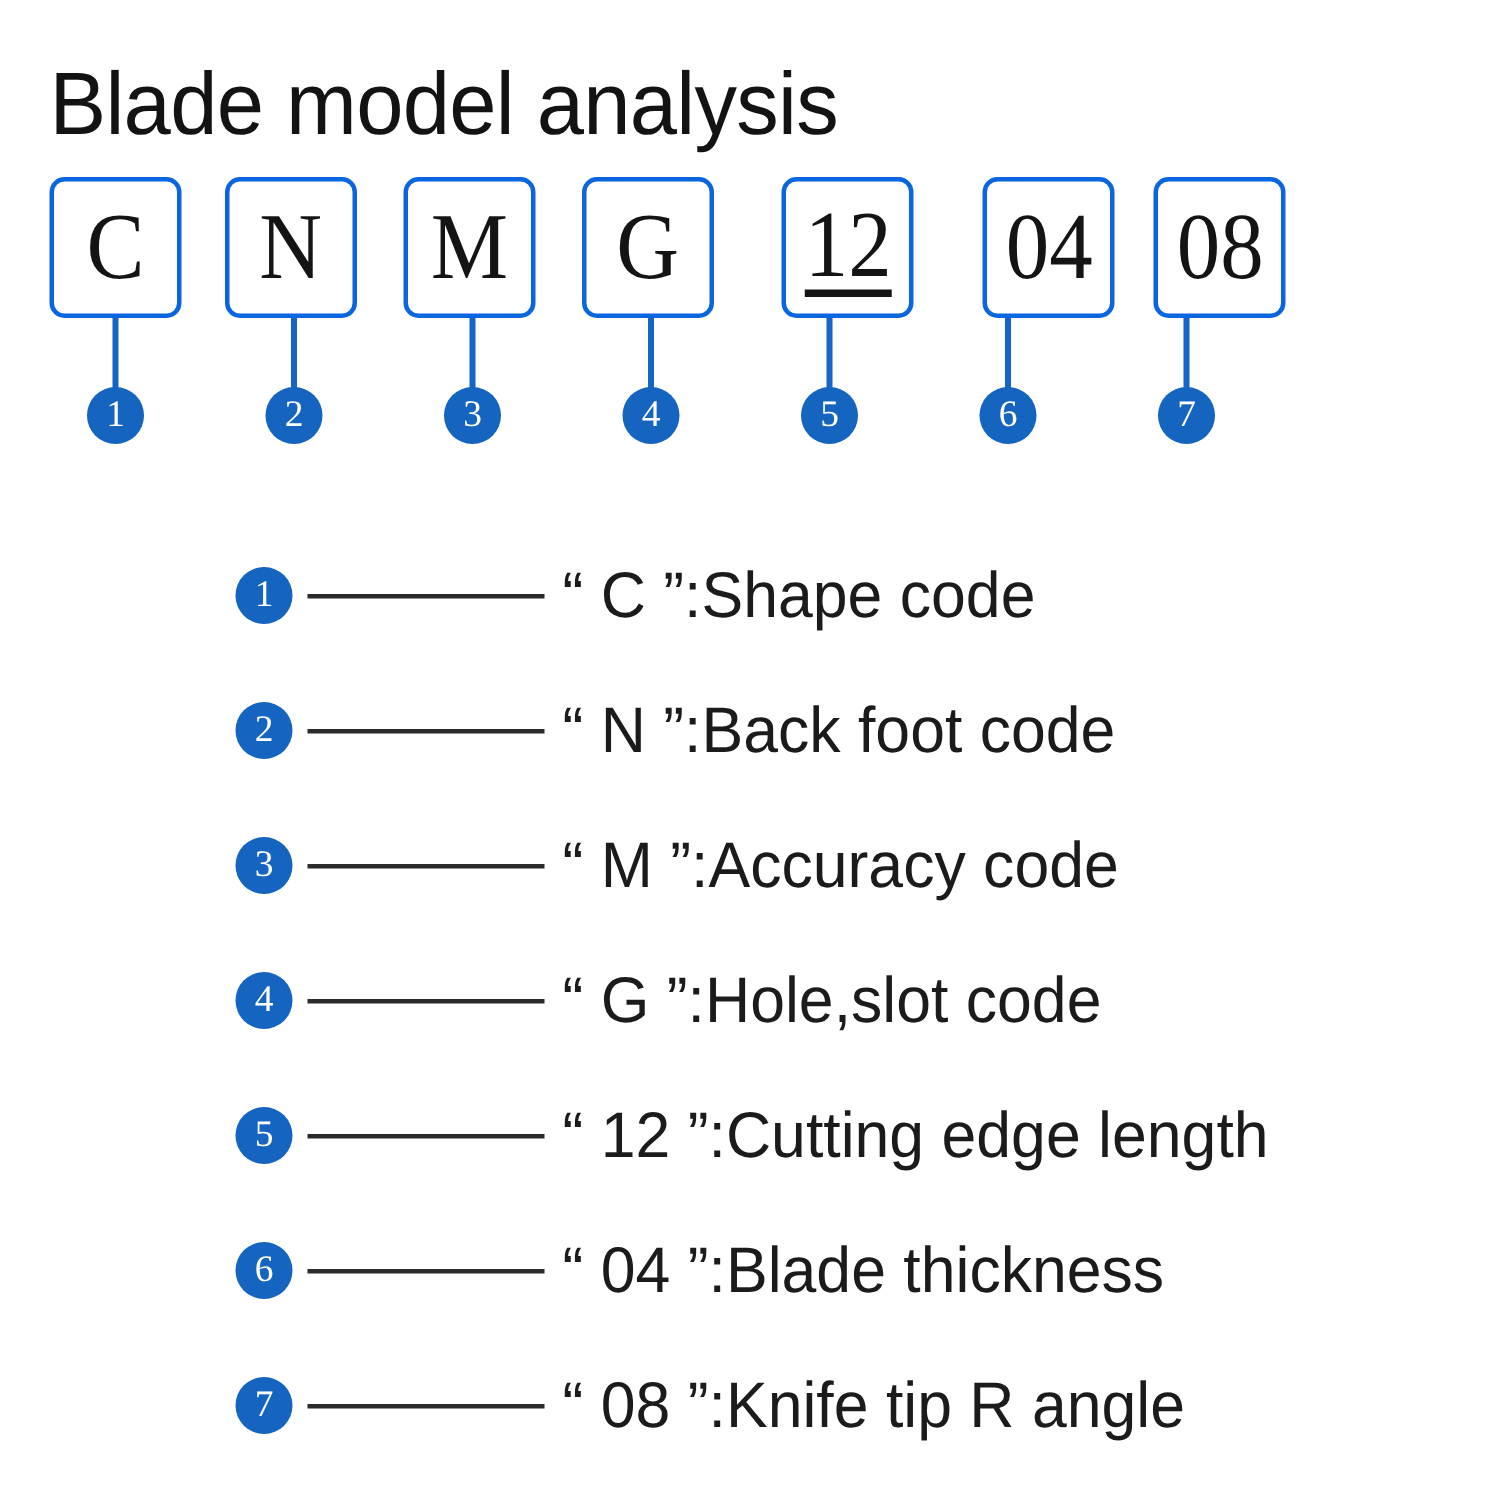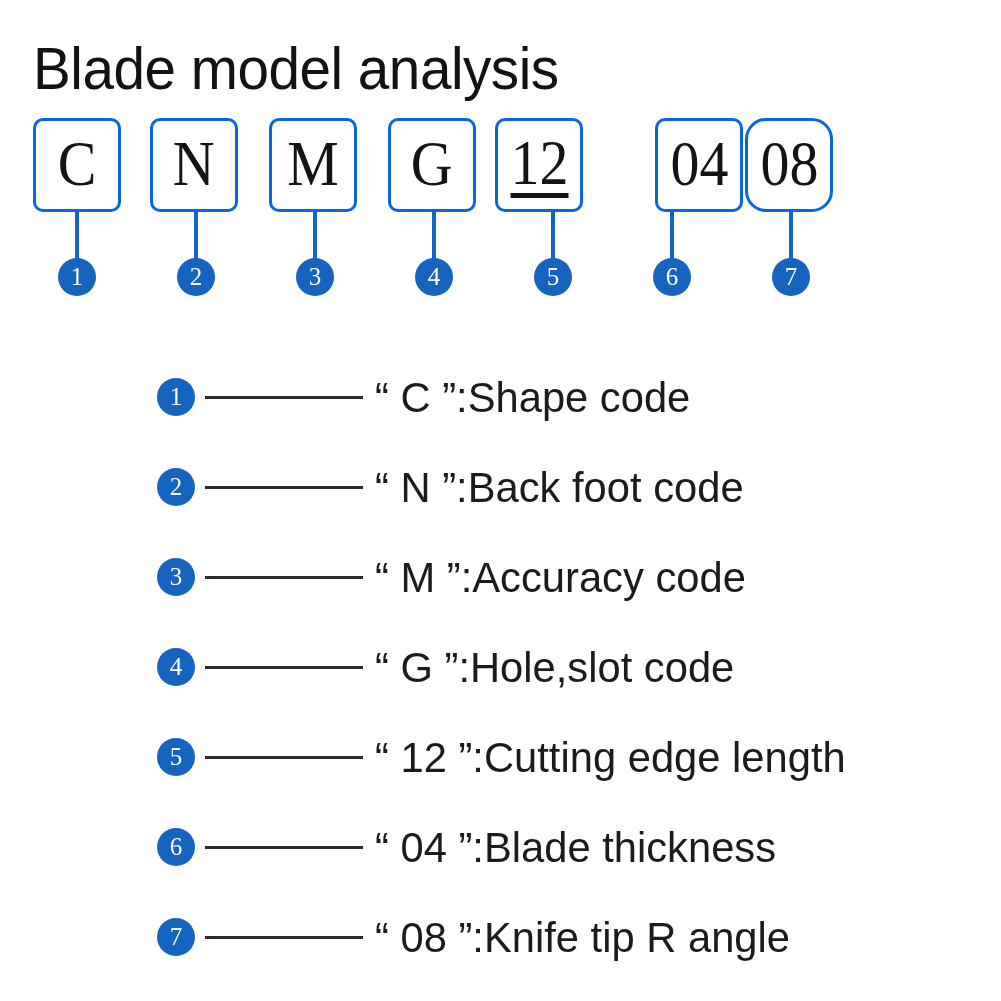--- a/index.html
+++ b/index.html
@@ -166,27 +166,27 @@
     </div>
     <div class="code-box" style="left:117px;">
       <span class="code-box-text">N</span>
     </div>
     <div class="code-box" style="left:236px;">
       <span class="code-box-text">M</span>
     </div>
     <div class="code-box" style="left:355px;">
       <span class="code-box-text">G</span>
     </div>
-    <div class="code-box underlined" style="left:462px;align-items:center;">
+    <div class="code-box underlined" style="left:488px;align-items:center;">
       <span class="code-box-text">12</span>
     </div>
     <div class="code-box" style="left:622px;">
       <span class="code-box-text">04</span>
     </div>
-    <div class="code-box" style="left:712px;border-radius:21px;">
+    <div class="code-box" style="left:736px;">
       <span class="code-box-text">08</span>
     </div>
   </div>
 
   <div class="connector" style="left:75px;  top:212px; height:48px;"></div>
   <div class="connector" style="left:194px; top:212px; height:48px;"></div>
   <div class="connector" style="left:313px; top:212px; height:48px;"></div>
   <div class="connector" style="left:432px; top:212px; height:48px;"></div>
   <div class="connector" style="left:551px; top:212px; height:48px;"></div>
   <div class="connector" style="left:670px; top:212px; height:48px;"></div>

